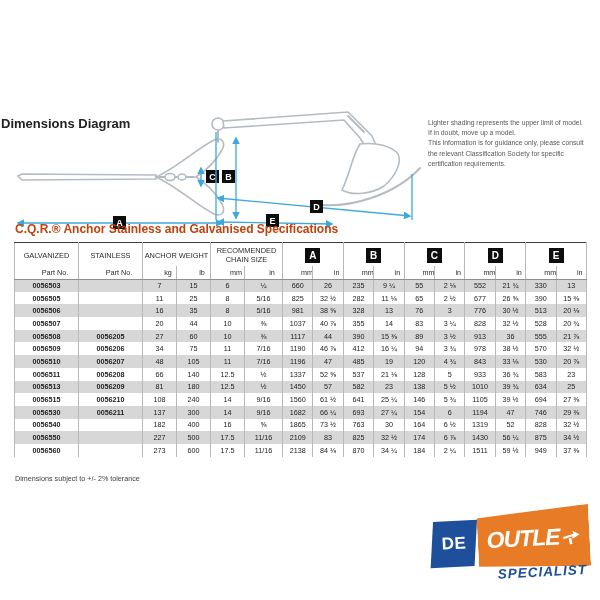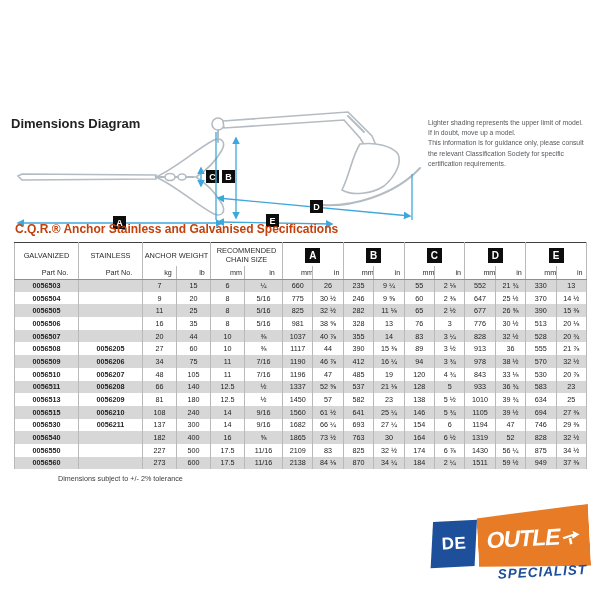--- a/index.html
+++ b/index.html
@@ -1,21 +1,21 @@
 <!DOCTYPE html>
 <html><head>
 <meta charset="utf-8">
 <style>
   * { margin:0; padding:0; box-sizing:border-box; }
   html,body { width:600px; height:600px; background:#ffffff; overflow:hidden;
               font-family:"Liberation Sans", sans-serif; color:#1a1a1a; }
   .abs { position:absolute; }
 
   
-  #diagram-title { left:11px; top:116px; font-size:13px; font-weight:bold; color:#222; }
+  #diagram-title { left:1px; top:116px; font-size:13px; font-weight:bold; color:#222; }
   #diagram-left  { left:8px;  top:126px; }
   #diagram-right { left:200px; top:98px; }
   .dim-line { stroke:#3ea7dc; stroke-width:1.3; fill:none; }
   .anchor-line { stroke:#b4bcc3; stroke-width:2; fill:none; stroke-linecap:round; stroke-linejoin:round; }
   .anchor-fill { stroke:#b4bcc3; stroke-width:1.6; fill:#ffffff; }
   .dim-sq { fill:#0d0d0d; }
   .dim-sq-txt { fill:#ffffff; font-size:9px; font-weight:bold; text-anchor:middle; }
 
   
   #notice { left:428px; top:118px; width:166px; font-size:6.8px; line-height:1.5; color:#55585c; }
@@ -31,21 +31,21 @@
   th { font-weight:normal; color:#2a2a2a;padding-left:18px; }
   thead tr.group-row th { font-size:7.4px; padding:3px 0 2px; border-top:1px solid #404040; }
   thead tr.sub-row th { border-bottom:1px solid #8f8f8f; padding-bottom:2px; }
   tbody td { height:12.7px; color:#222; }
   tbody tr:nth-child(odd) td { background:#d7d7d7; }
   td.partno { font-weight:bold; }
   .hdr-box { display:inline-block; width:15px; height:15px; line-height:15px; background:#0d0d0d;
              color:#fff; font-weight:bold; font-size:10px; text-align:center; }
   col.c-part { width:64px; } col.c-num { width:34px; } col.c-chin { width:38px; } col.c-dim { width:30.4px; }
 
-  #footnote { left:15px; top:474px; font-size:7.2px; color:#3c3c3c;margin-left:43px; }
+  #footnote { left:15px; top:474px; font-size:7.2px; color:#3c3c3c; }
 
   
   #logo { left:428px; top:500px; width:165px; height:92px; transform:rotate(-3deg); }
   #logo-de { position:absolute; left:4px; top:18px; width:44px; height:46px; background:#1d4f9b;
              transform:skewX(-6deg); display:flex; align-items:center; justify-content:center; }
   #logo-de span { color:#fff; font-weight:bold; font-size:17px; letter-spacing:0.5px; transform:skewX(6deg); }
   #logo-outlet { position:absolute; left:50px; top:8px; width:112px; height:62px; background:#e87c26;
                  clip-path:polygon(0 14%, 100% 0, 100% 100%, 0 92%);
                  display:flex; align-items:center; justify-content:center; }
   #logo-outlet .word { color:#fff; font-weight:bold; font-style:italic; font-size:23px; letter-spacing:-1px;
@@ -203,38 +203,20 @@
           <td>235</td>
           <td>9 ¼</td>
           <td>55</td>
           <td>2 ⅛</td>
           <td>552</td>
           <td>21 ¾</td>
           <td>330</td>
           <td>13</td>
         </tr>
         <tr>
-          <td class="partno">0056504</td>
-          <td class="partno"></td>
-          <td>9</td>
-          <td>20</td>
-          <td>8</td>
-          <td>5/16</td>
-          <td>775</td>
-          <td>30 ½</td>
-          <td>246</td>
-          <td>9 ⅝</td>
-          <td>60</td>
-          <td>2 ⅜</td>
-          <td>647</td>
-          <td>25 ½</td>
-          <td>370</td>
-          <td>14 ½</td>
-        </tr>
-        <tr>
           <td class="partno">0056505</td>
           <td class="partno"></td>
           <td>11</td>
           <td>25</td>
           <td>8</td>
           <td>5/16</td>
           <td>825</td>
           <td>32 ½</td>
           <td>282</td>
           <td>11 ⅛</td>

